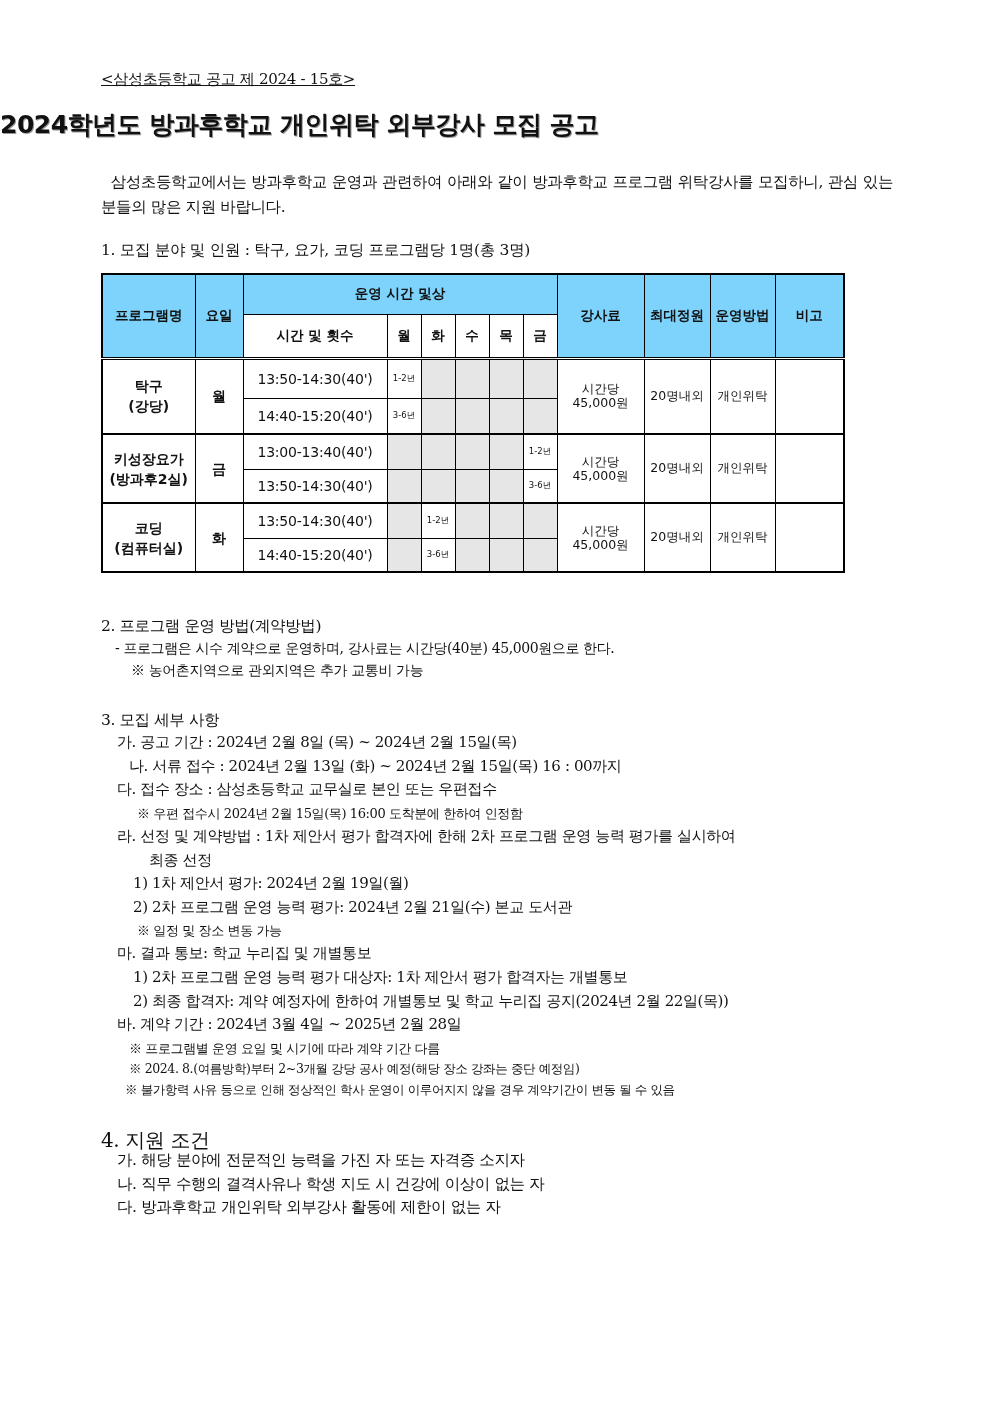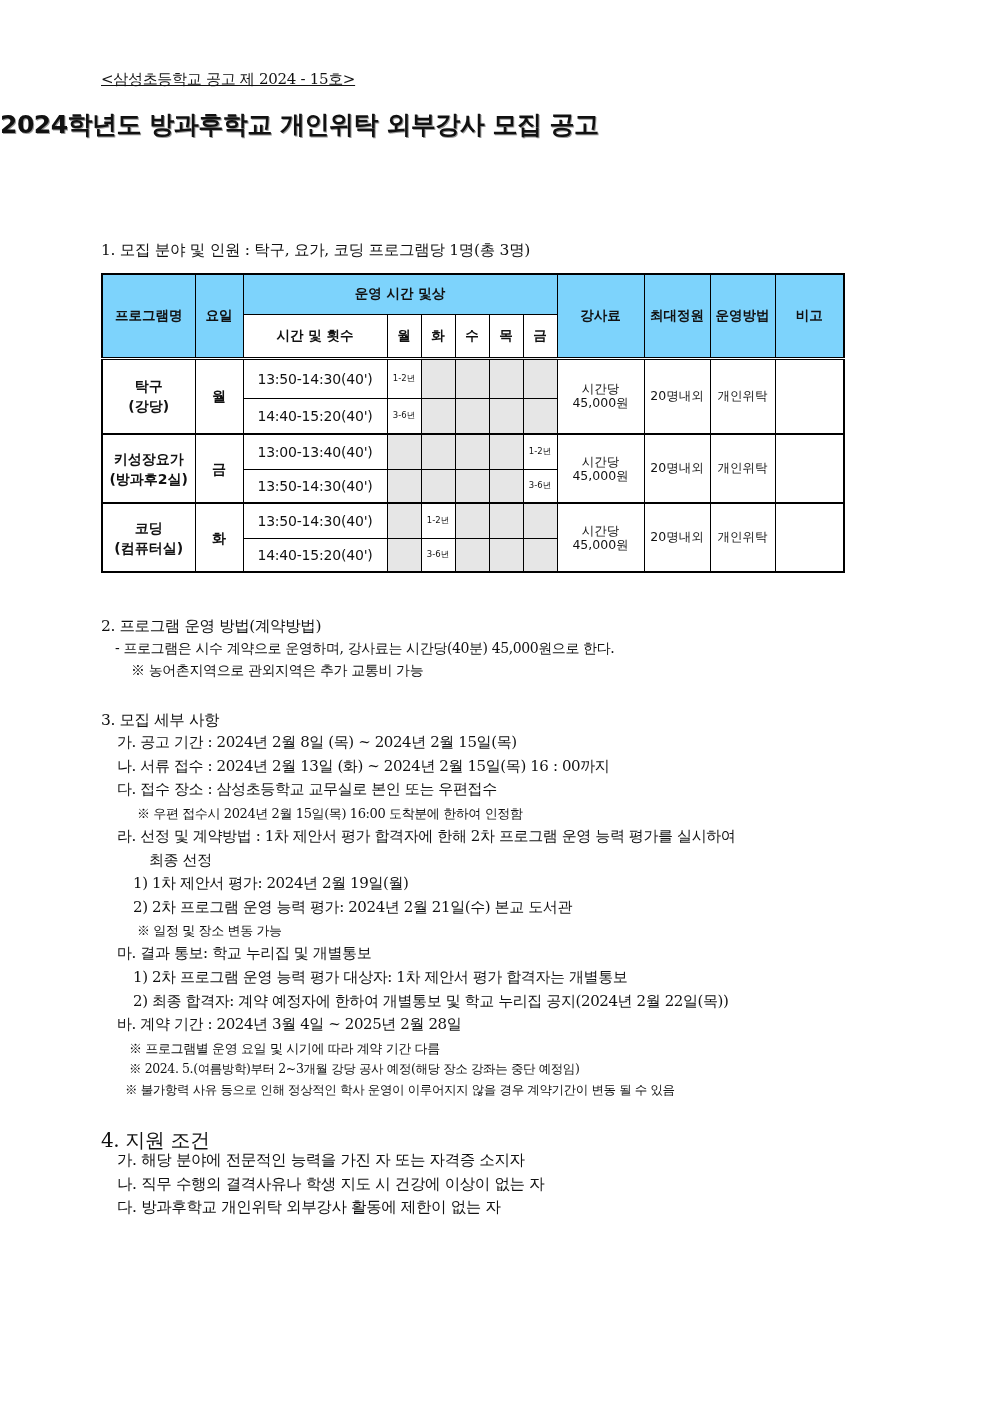--- a/index.html
+++ b/index.html
@@ -38,20 +38,21 @@
   .small-line { font-size: 13px; }
 </style>
 </head>
 <body>
 
 <div class="page">
 
   <div class="doc-no">&lt;삼성초등학교 공고 제 2024 - 15호&gt;</div>
   <div class="title">2024학년도 방과후학교 개인위탁 외부강사 모집 공고</div>
 
+  <div class="intro">&nbsp;&nbsp;<span>삼성초등학교에서는 방과후학교 운영과 관련하여 아래와 같이 방과후학교 프로그램 위탁강사를 모집하니, 관심 있는 분들의 많은 지원 바랍니다.</span></div>
 
   <div class="sec1">1. 모집 분야 및 인원 : 탁구, 요가, 코딩 프로그램당 1명(총 3명)</div>
 
   <table class="sched">
     <colgroup>
       <col style="width:93px">
         <col style="width:48px">
         <col style="width:144px">
       <col style="width:34px">
         <col style="width:34px">
@@ -173,34 +174,34 @@
 
   <div class="body-text" style="top:0">
     <div class="line" style="left:0; top:616px; font-size:15.5px">2. 프로그램 운영 방법(계약방법)</div>
     <div class="line small-line" style="left:14px; top:640px; font-size:14px">- 프로그램은 시수 계약으로 운영하며, 강사료는 시간당(40분) 45,000원으로 한다.</div>
     <div class="line small-line" style="left:30px; top:662px; font-size:14px">※ 농어촌지역으로 관외지역은 추가 교통비 가능</div>
   </div>
 
   <div class="body-text" style="top:0">
     <div class="line" style="left:0; top:710px; font-size:15.5px">3. 모집 세부 사항</div>
     <div class="line" style="left:16px; top:733px">가. 공고 기간 : 2024년 2월 8일 (목) ~ 2024년 2월 15일(목)</div>
-    <div class="line" style="left:16px; top:757px">나. 서류 접수 : 2024년 2월 13일 (화) ~ 2024년 2월 15일(목) 16 : 00까지</div>
+    <div class="line" style="left:28px; top:757px">나. 서류 접수 : 2024년 2월 13일 (화) ~ 2024년 2월 15일(목) 16 : 00까지</div>
     <div class="line" style="left:16px; top:780px">다. 접수 장소 : 삼성초등학교 교무실로 본인 또는 우편접수</div>
     <div class="line small-line" style="left:36px; top:805px">※ 우편 접수시 2024년 2월 15일(목) 16:00 도착분에 한하여 인정함</div>
     <div class="line" style="left:16px; top:827px">라. 선정 및 계약방법 :  1차 제안서 평가 합격자에 한해 2차 프로그램 운영 능력 평가를 실시하여</div>
     <div class="line" style="left:48px; top:851px">최종 선정</div>
     <div class="line" style="left:32px; top:874px">1) 1차 제안서 평가: 2024년 2월 19일(월)</div>
     <div class="line" style="left:32px; top:898px">2) 2차 프로그램 운영 능력 평가: 2024년 2월 21일(수) 본교 도서관</div>
     <div class="line small-line" style="left:36px; top:922px">※ 일정 및 장소 변동 가능</div>
     <div class="line" style="left:16px; top:944px">마. 결과 통보: 학교 누리집 및 개별통보</div>
     <div class="line" style="left:32px; top:968px">1) 2차 프로그램 운영 능력 평가 대상자: 1차 제안서 평가 합격자는 개별통보</div>
     <div class="line" style="left:32px; top:992px">2) 최종 합격자: 계약 예정자에 한하여 개별통보 및 학교 누리집 공지(2024년 2월 22일(목))</div>
     <div class="line" style="left:16px; top:1015px">바. 계약 기간 : 2024년 3월 4일 ~ 2025년 2월 28일</div>
     <div class="line small-line" style="left:28px; top:1040px">※ 프로그램별 운영 요일 및 시기에 따라 계약 기간 다름</div>
-    <div class="line small-line" style="left:28px; top:1061px; font-size:12.5px">※ 2024. 5.(여름방학)부터 2~3개월 강당 공사 예정(해당 장소 강좌는 중단 예정임)</div>
+    <div class="line small-line" style="left:28px; top:1061px; font-size:12.5px">※ 2024. 8.(여름방학)부터 2~3개월 강당 공사 예정(해당 장소 강좌는 중단 예정임)</div>
     <div class="line small-line" style="left:24px; top:1082px; font-size:12.5px">※ 불가항력 사유 등으로 인해 정상적인 학사 운영이 이루어지지 않을 경우 계약기간이 변동 될 수 있음</div>
   </div>
 
   <div class="body-text" style="top:0">
     <div class="line" style="left:0; top:1127px; font-size:20px">4. 지원 조건</div>
     <div class="line" style="left:16px; top:1150px; font-size:15.5px">가. 해당 분야에 전문적인 능력을 가진 자 또는 자격증 소지자</div>
     <div class="line" style="left:16px; top:1174px; font-size:15.5px">나. 직무 수행의 결격사유나 학생 지도 시 건강에 이상이 없는 자</div>
     <div class="line" style="left:16px; top:1197px; font-size:15.5px">다. 방과후학교 개인위탁 외부강사 활동에 제한이 없는 자</div>
   </div>
 

